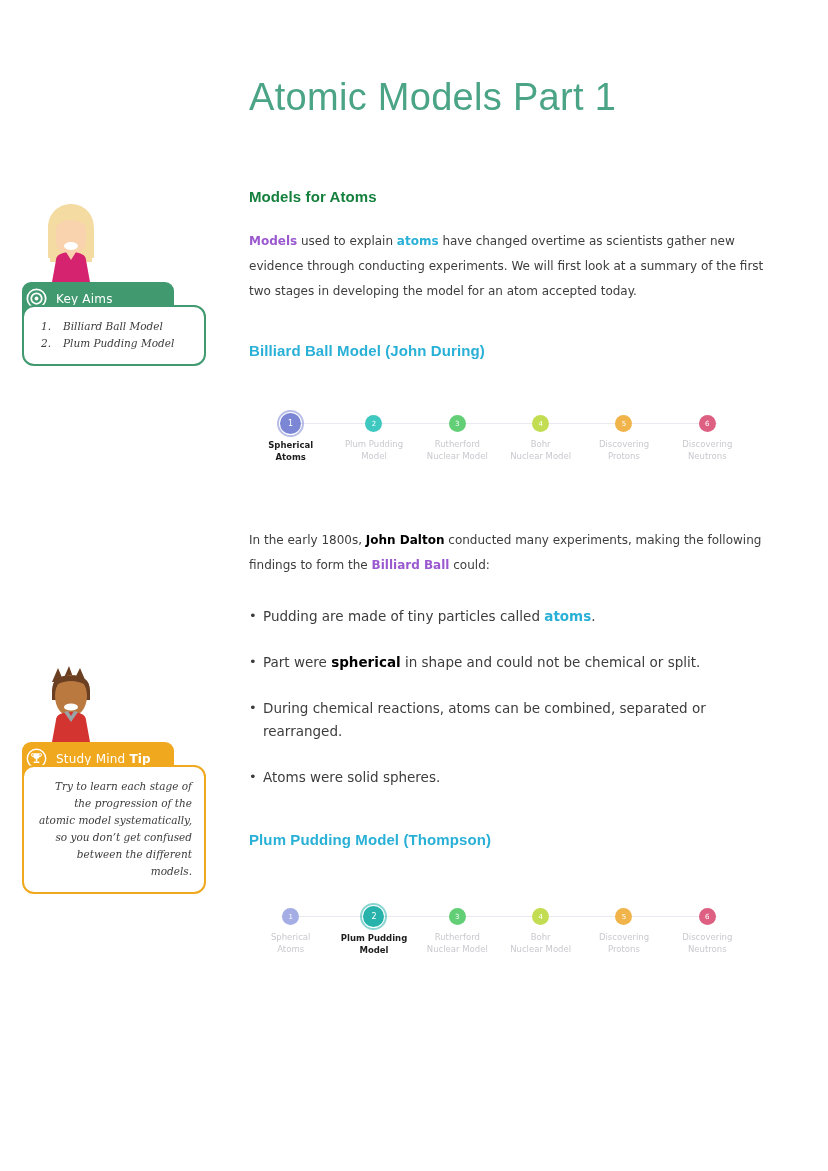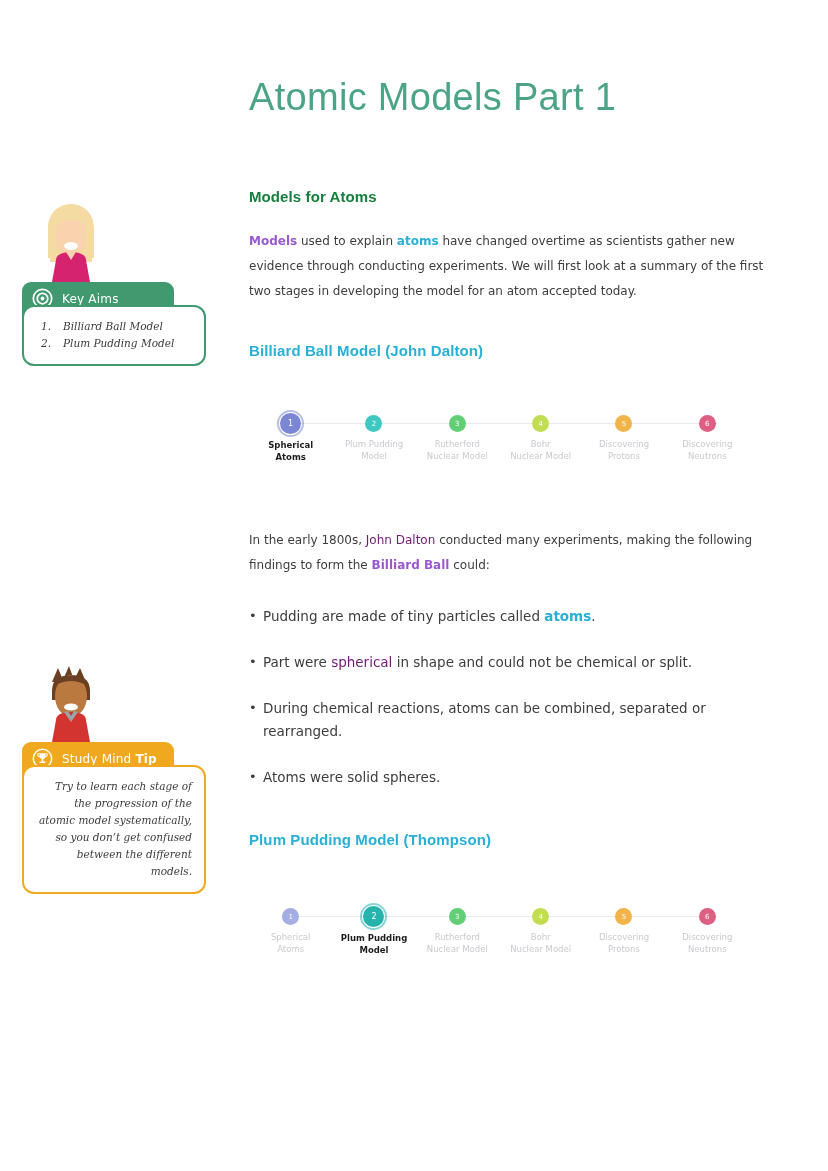--- a/index.html
+++ b/index.html
@@ -27,21 +27,21 @@
   .avatar svg { display: block; }
 
   .callout { position: relative; width: 184px; }
 
   .callout-head {
     position: relative;
     height: 33px;
     border-radius: 9px 9px 0 0;
     display: flex;
     align-items: center;
-    padding-left: 10px;
+    padding-left: 4px;
     box-sizing: border-box;
     width: 152px;
   }
   .callout-head.green  { background: #41996f; }
   .callout-head.amber  { background: #f0a81e; }
 
   .callout-head .head-icon {
     width: 21px; height: 21px;
     flex: 0 0 21px;
     margin-right: 9px;
@@ -112,21 +112,21 @@
   .body-p {
     font-size: 12px;
     line-height: 25px;
     color: #3d3d3d;
     margin: 0;
     font-family: "DejaVu Sans", sans-serif;
   }
 
   .hl-purple { color: #9b59d0; font-weight: bold; }
   .hl-cyan   { color: #29b0d6; font-weight: bold; }
-  .hl-blue   { color: #701a75; font-weight: normal; }
+  .hl-blue   { color: #000000; font-weight: bold; }
 
   .bullets { list-style: none; margin: 0; padding: 0; }
   .bullets li {
     position: relative;
     font-size: 13.5px;
     line-height: 23px;
     color: #3d3d3d;
     padding-left: 14px;
     margin-bottom: 23px;
     font-family: "DejaVu Sans", sans-serif;
@@ -285,21 +285,21 @@
 <div class="main">
 
   <h1 class="page-title">Atomic Models Part 1</h1>
 
   <h2 class="h-section h-green">Models for Atoms</h2>
 
   <p class="body-p" style="margin-top:24px;">
     <span class="hl-purple">Models</span><span> used to explain </span><span class="hl-cyan">atoms</span><span> have changed overtime as scientists gather new evidence through conducting experiments. We will first look at a summary of the first two stages in developing the model for an atom accepted today.</span>
   </p>
 
-  <h2 class="h-section h-blue" style="margin-top:38px;">Billiard Ball Model (John Dalton)</h2>
+  <h2 class="h-section h-blue" style="margin-top:38px;">Billiard Ball Model (John During)</h2>
 
   <div class="timeline" style="margin-top:52px;">
     <div class="tl-line"></div>
     <div class="tl-nodes">
       <div class="tl-node active">
         <span class="tl-dot" style="box-shadow: rgb(123, 134, 212) 0px 0px 0px 1px; text-shadow: none; color: rgb(123, 134, 212); background: rgb(123, 134, 212); -webkit-text-fill-color: rgb(255, 255, 255);">1</span>
         <span class="tl-label">Spherical
 Atoms</span>
       </div>
       <div class="tl-node">

